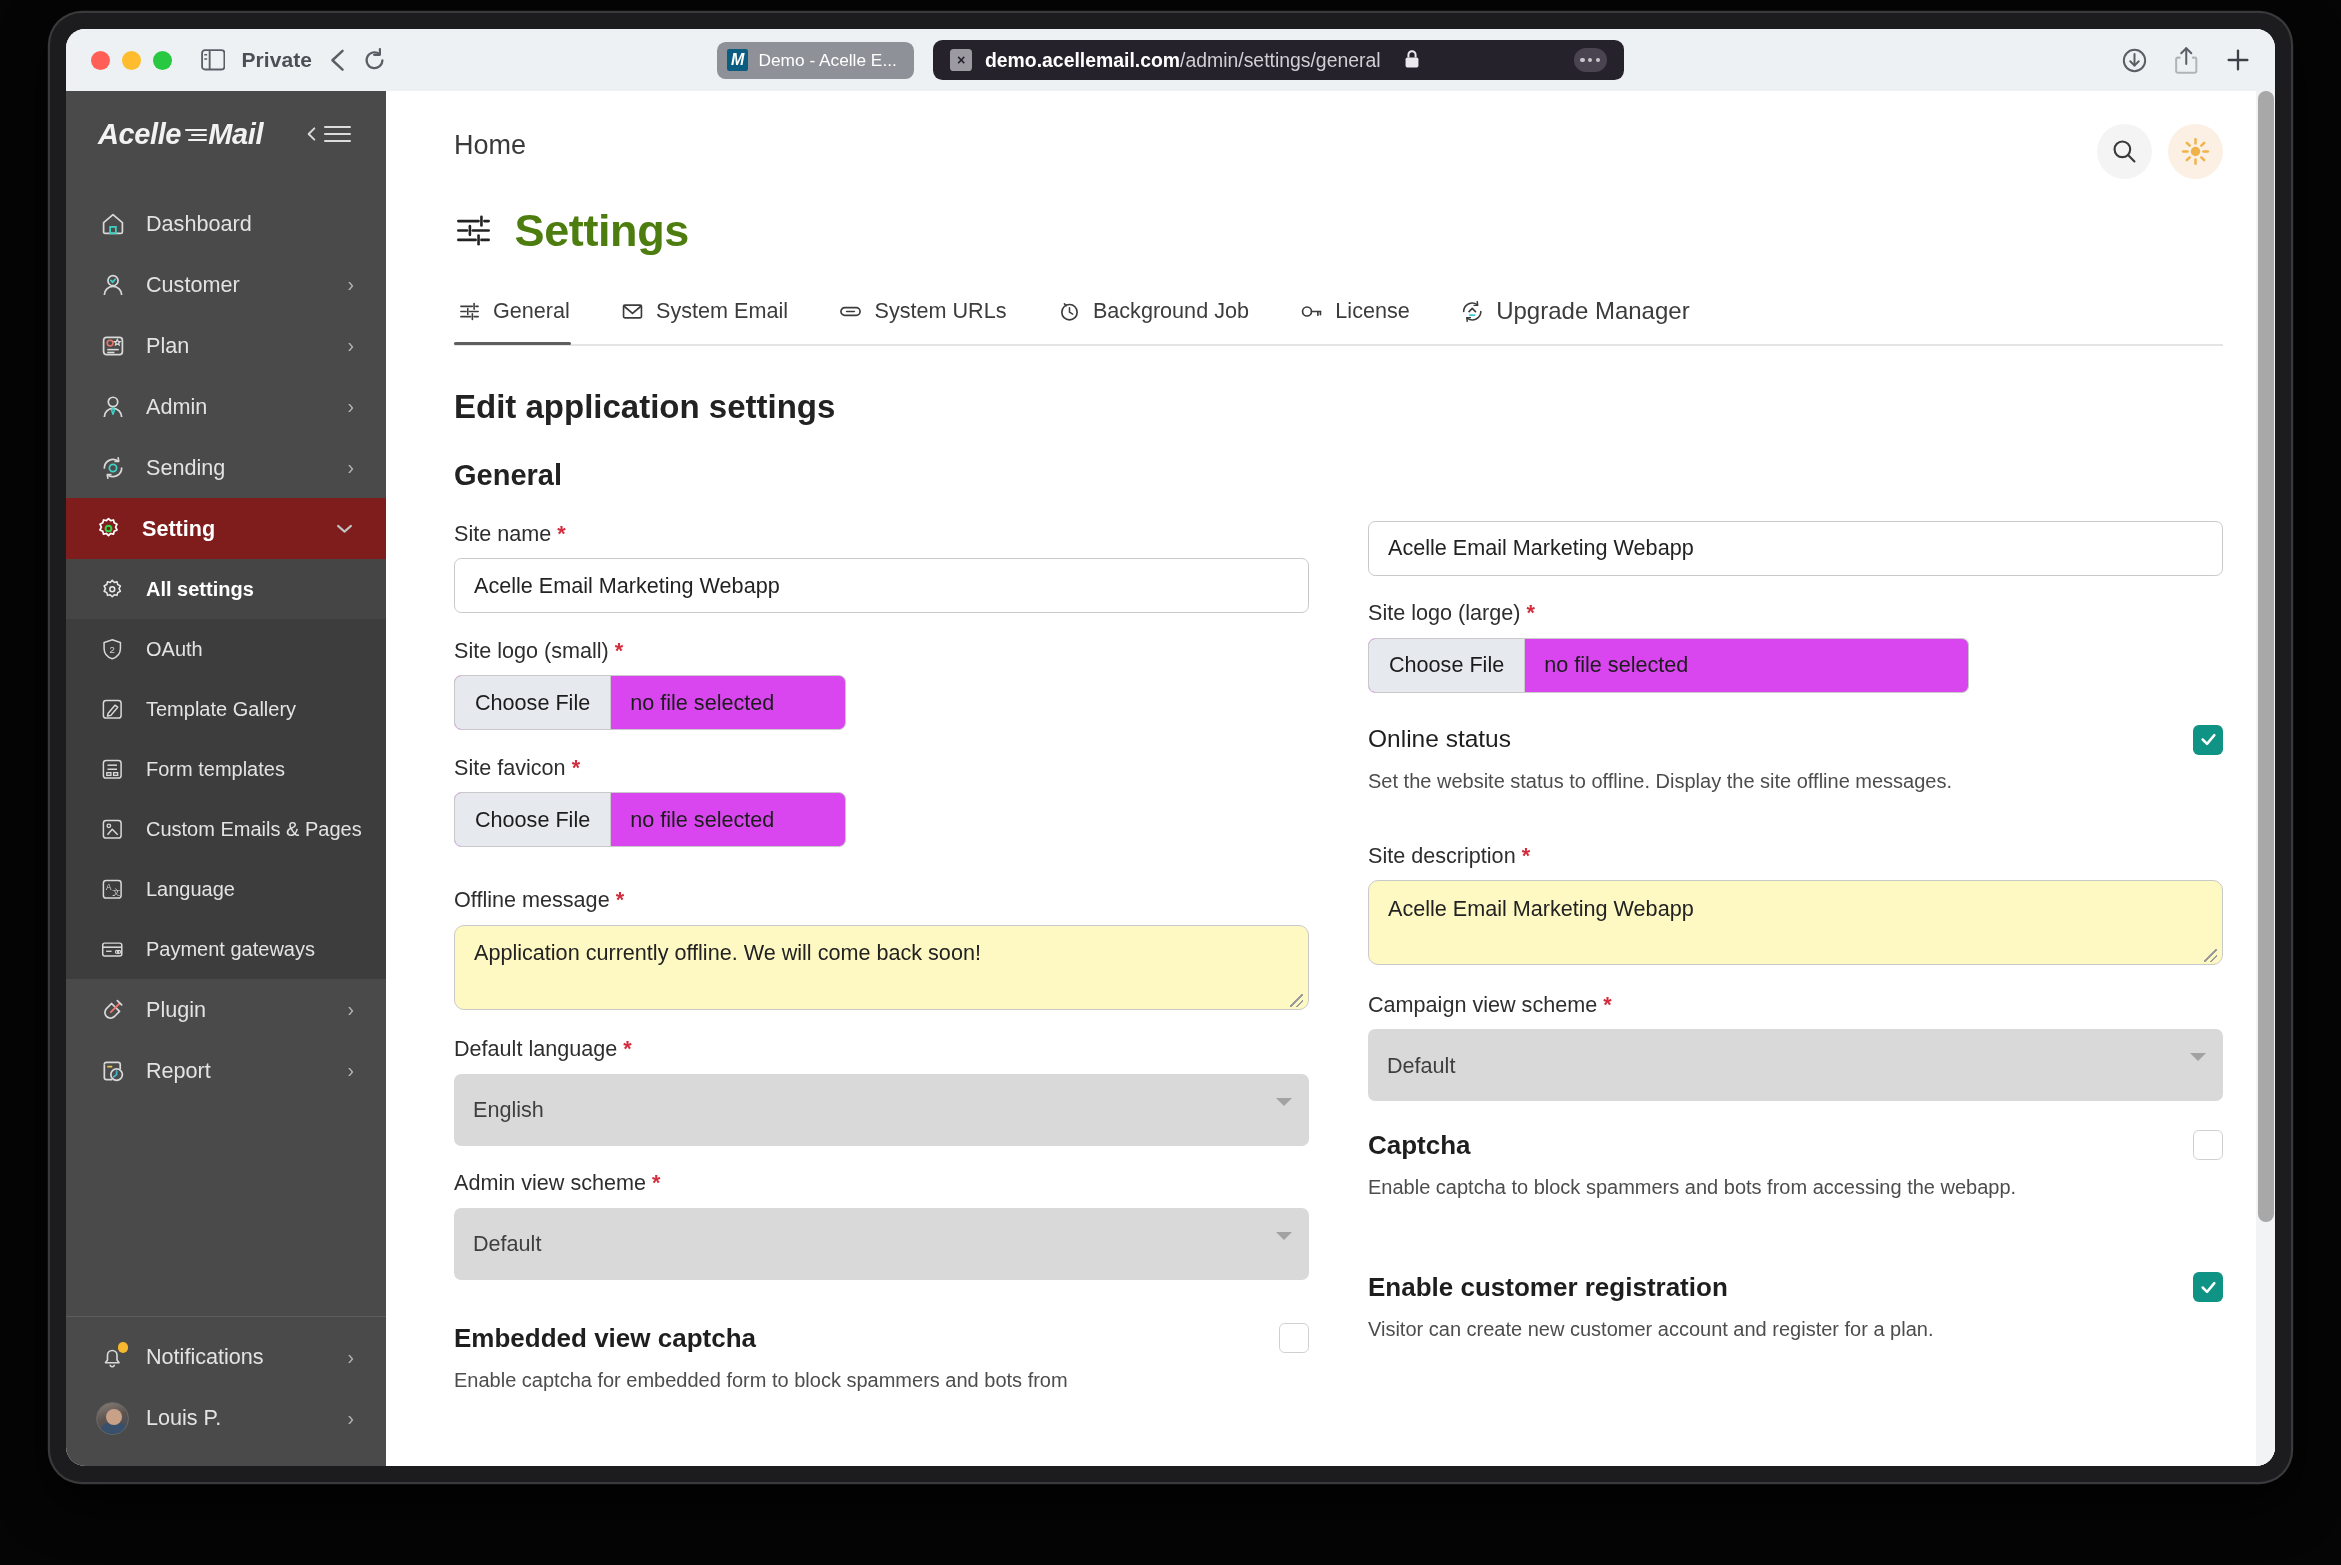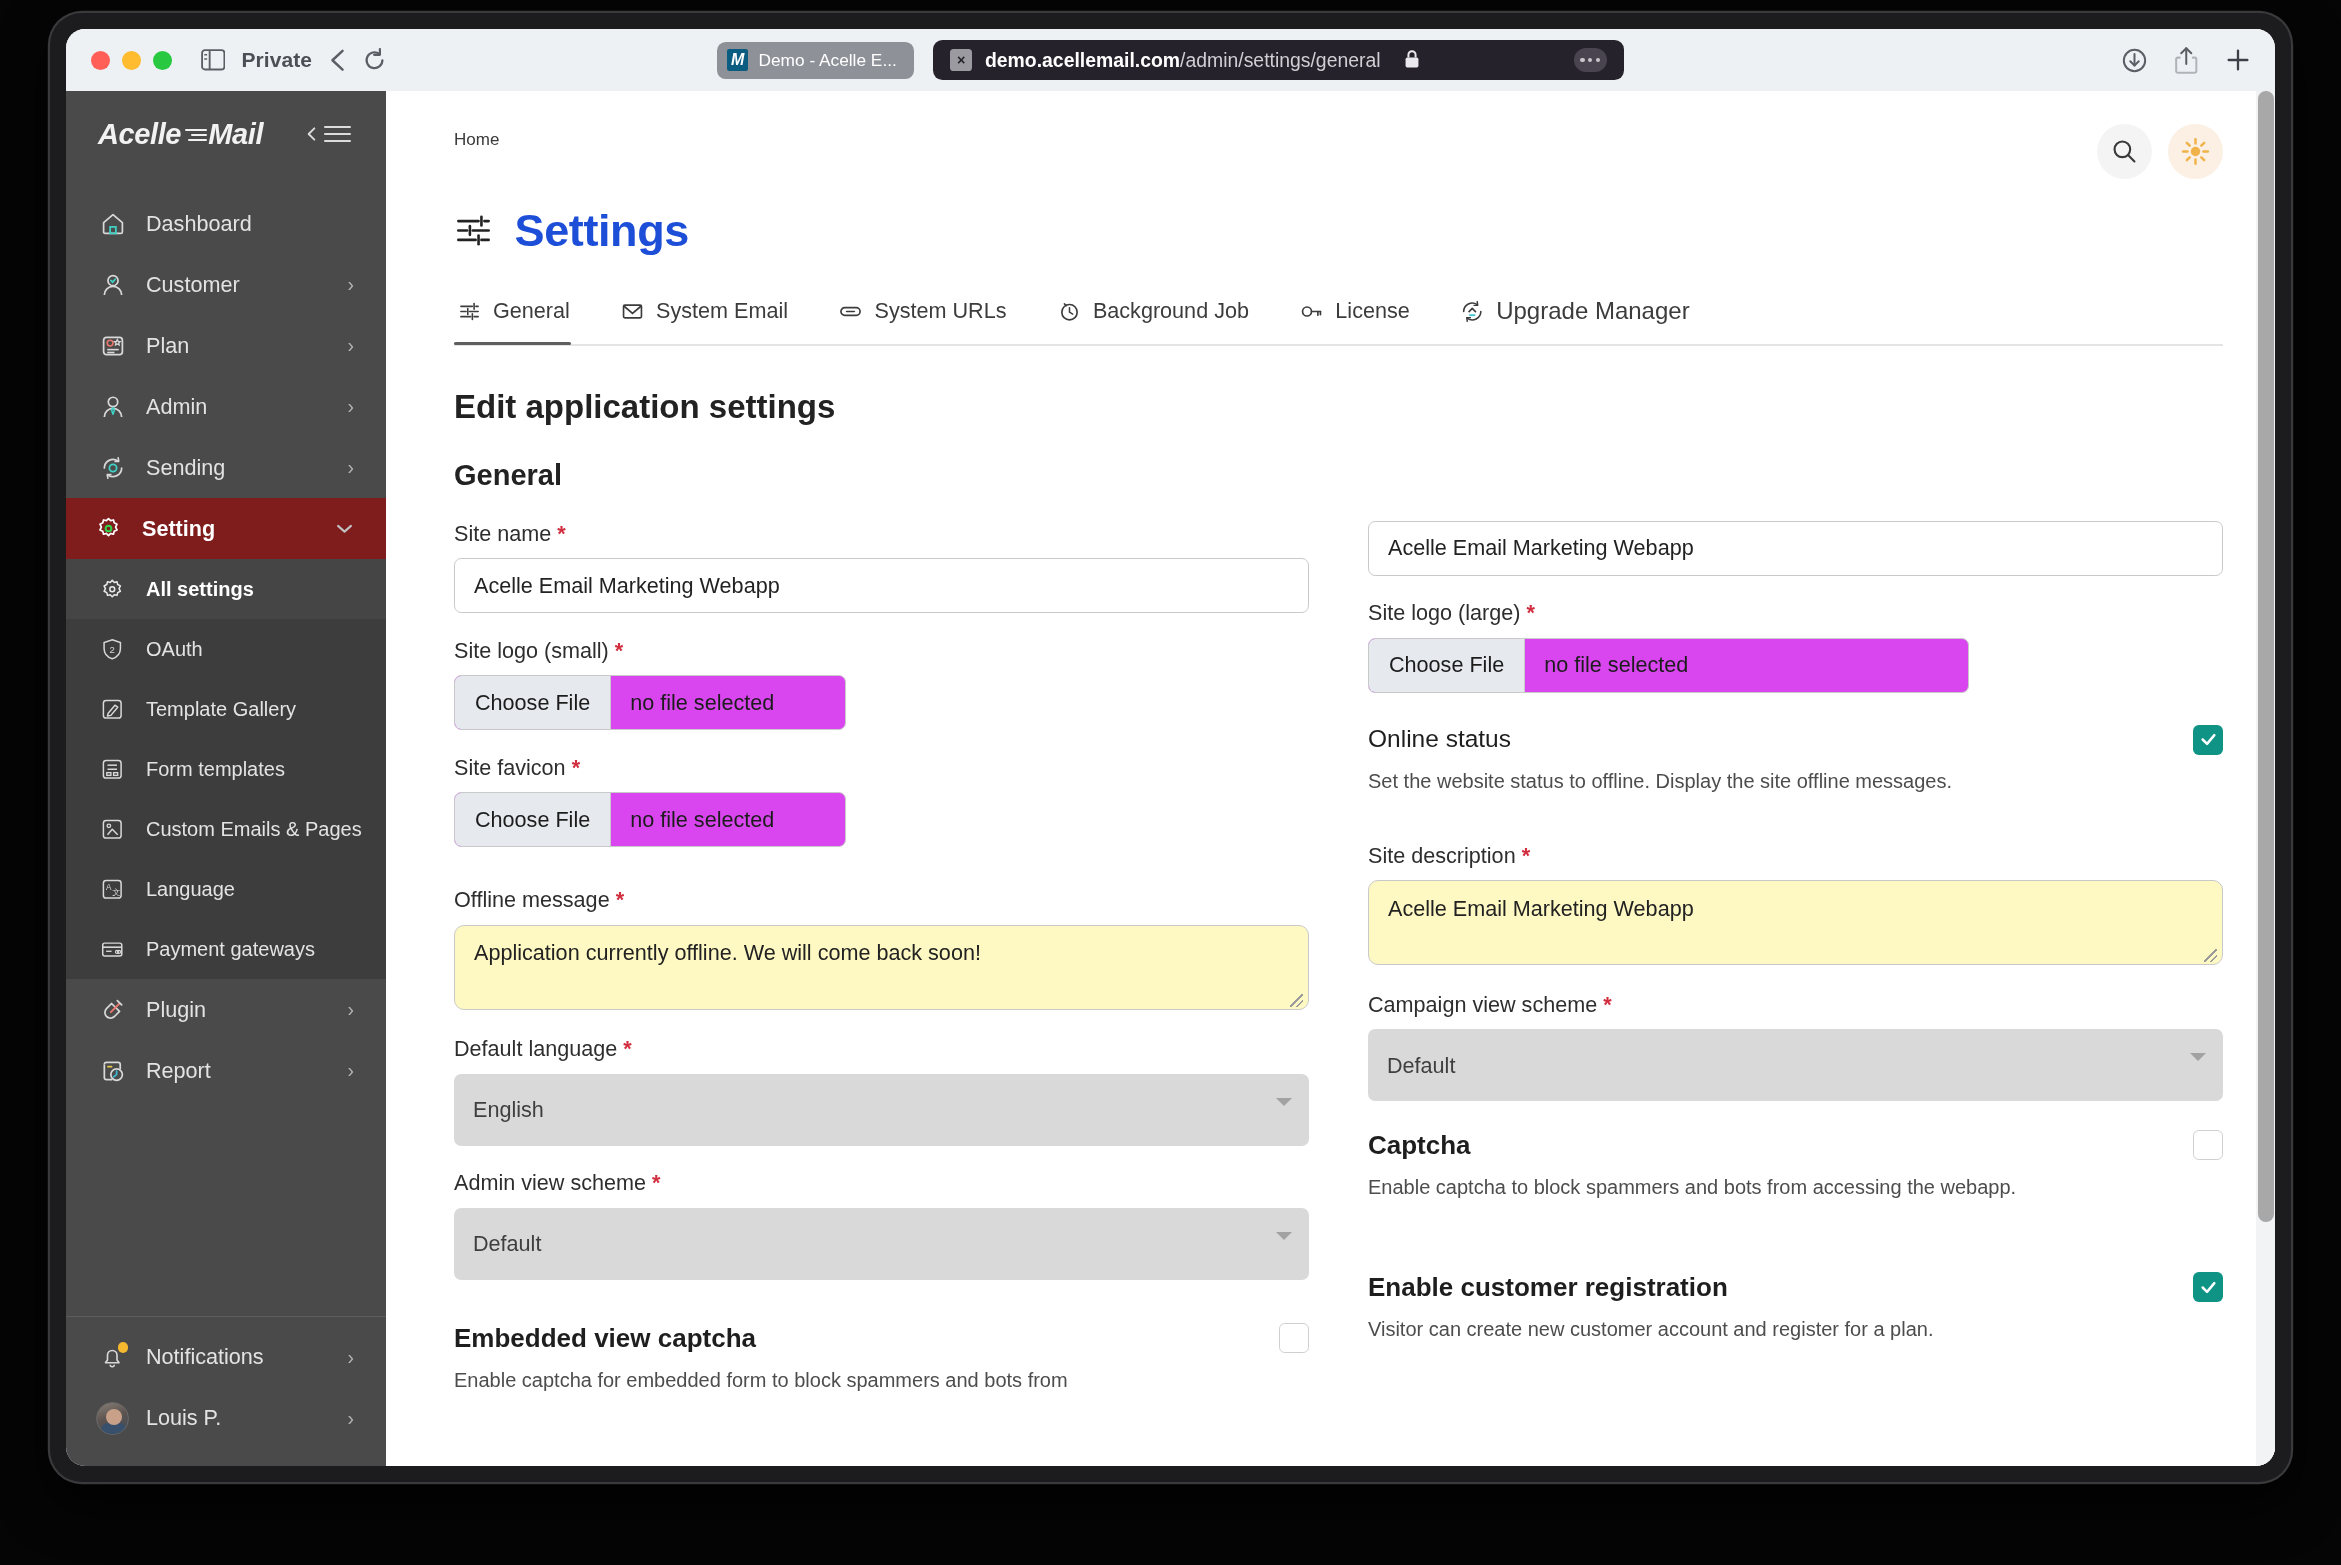--- a/index.html
+++ b/index.html
@@ -107,27 +107,27 @@
   .avatar::before{ content:""; position:absolute; left:4.3px; bottom:0; width:24.5px; height:10.8px; border-radius:7.2px 7.2px 0 0;
                    background:#38506b; }
   .bell-wrap { position:relative; }
   .badge-dot { position:absolute; right:-1.4px; top:-0.7px; width:10.8px; height:10.8px; border-radius:50%; background:#f5b82e; }
 
   
   .main { flex:1; background:#fff; position:relative; overflow:hidden; }
   .main-inner { padding: 39px 52px 0 68px; height:100%; }
 
   .topbar { display:flex; align-items:flex-start; }
-  .crumb { font-size: 17px; color:#3a3a3a; }
+  .crumb { font-size: 27px; color:#3a3a3a; }
   .hdr-actions { margin-left:auto; display:flex; gap: 16px; margin-top:-5.8px; }
   .round-btn { width: 55px; height:55px; border-radius:50%; background:#f4f4f4; display:flex; align-items:center; justify-content:center; }
   .round-btn.sun { background:#fbf0e3; }
 
   .page-title { display:flex; align-items:center; gap: 21.6px; margin-top: 26px; }
-  .page-title h1 { font-size: 45px; font-weight: 700; color:#1d4ed8; letter-spacing:-0.4px; }
+  .page-title h1 { font-size: 45px; font-weight: 700; color:#4d7c0f; letter-spacing:-0.4px; }
 
   .tabs { display:flex; align-items:center; gap: 0; margin-top: 40px; border-bottom: 2.2px solid #e4e4e4; }
   .tab {
     display:flex; align-items:center; gap:11.5px; font-size:21.6px; color:#3c3c3c;
     padding: 0 24.5px 19px 2.9px; margin-right: 23px; position:relative; white-space:nowrap;
   }
   .tab.active { font-weight: 400; }
   .tab.active::after { content:""; position:absolute; left:0; right:23px; bottom:-2.2px; height:3.6px; background:#5e5e5e; border-radius:2.2px; }
   .tab .ico { width:24.5px; height:24.5px; display:flex; align-items:center; justify-content:center; }
   .tab.big { font-size: 24px; }

